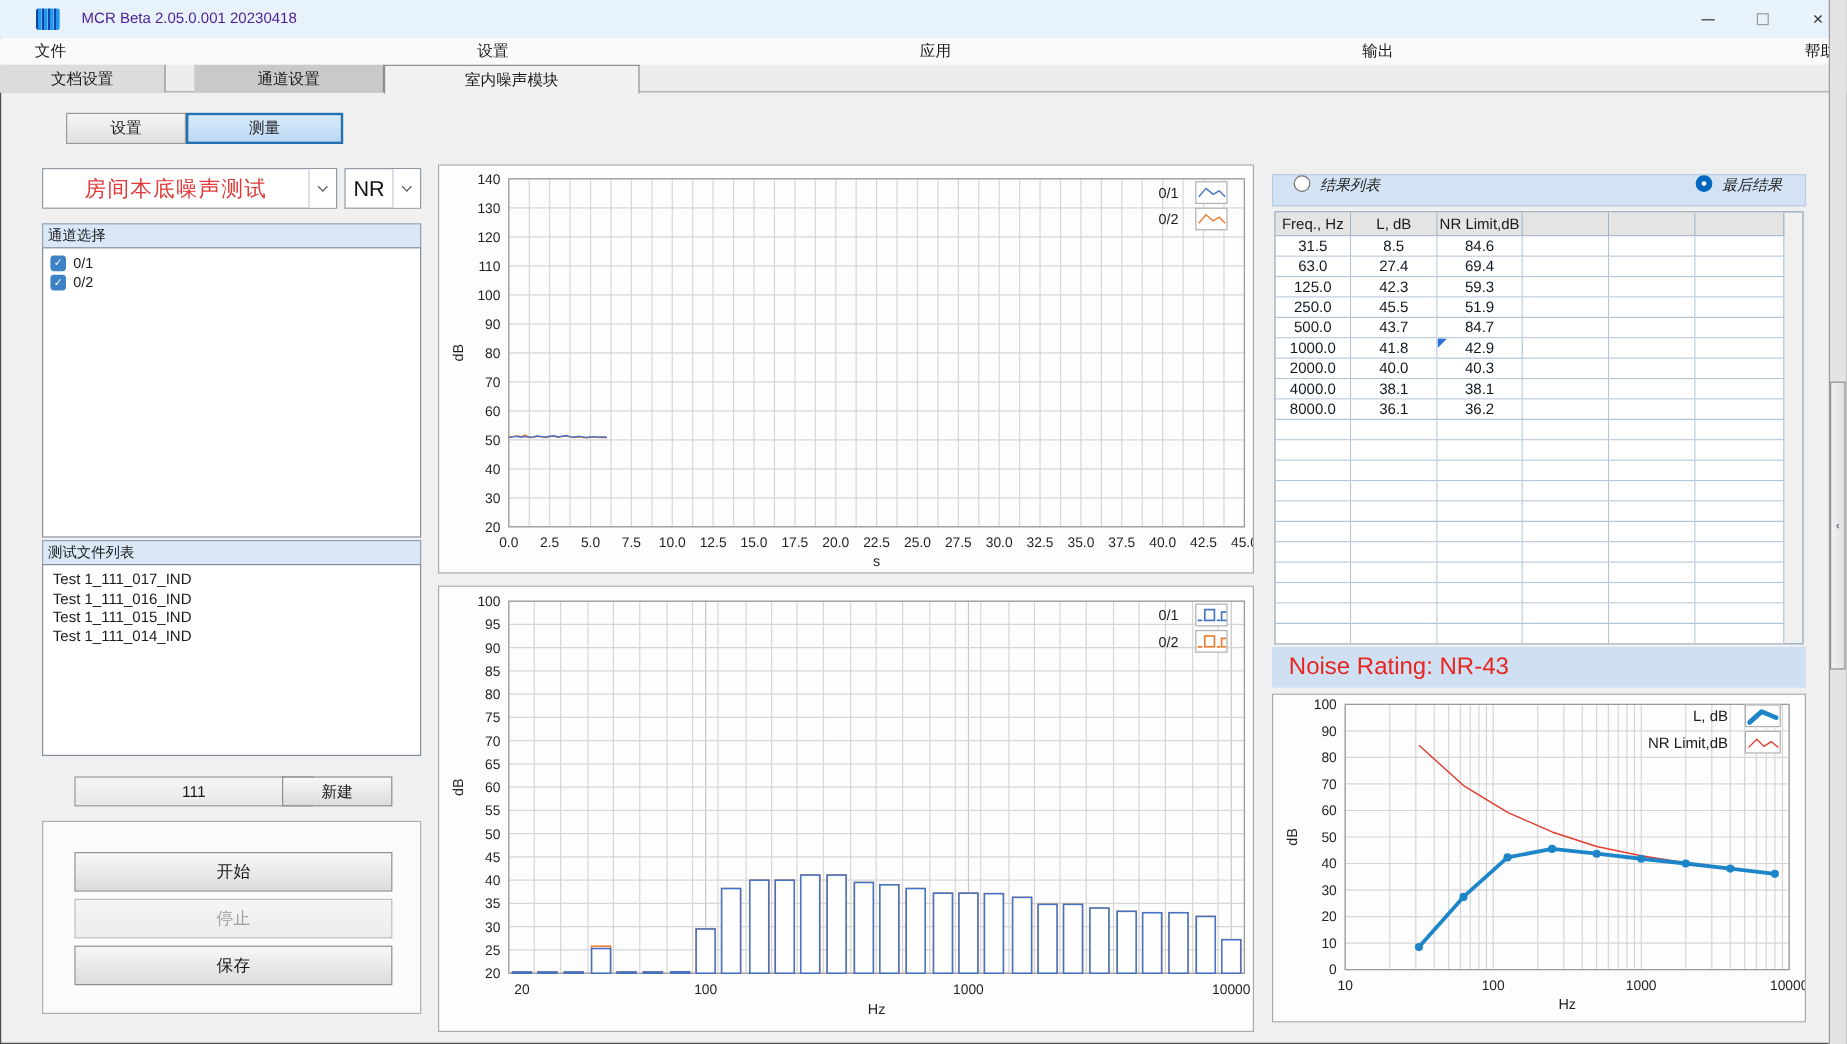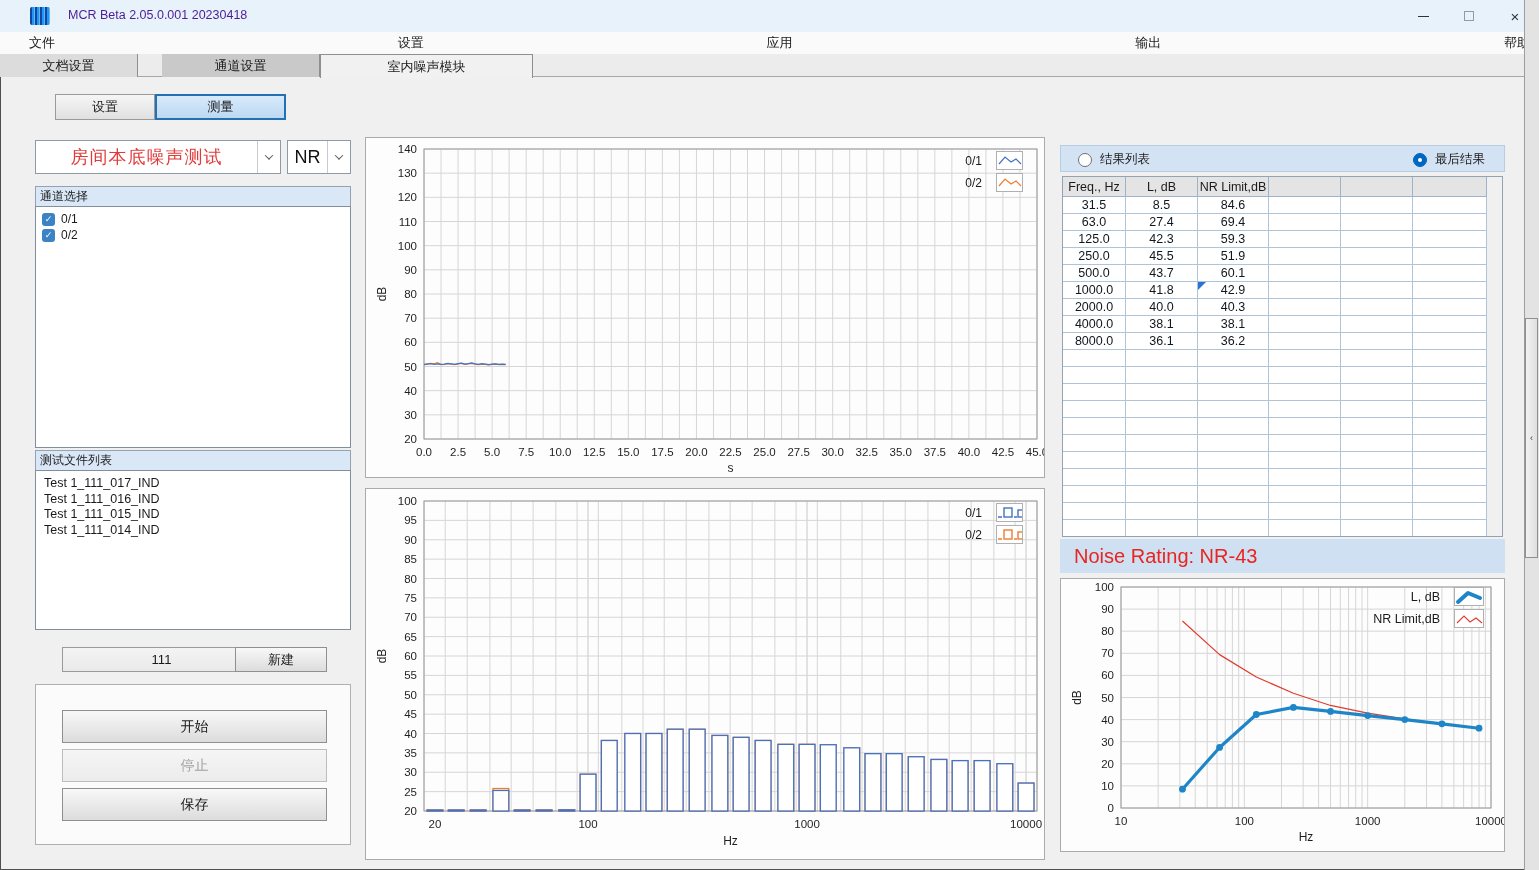--- a/index.html
+++ b/index.html
@@ -63,21 +63,21 @@
   .panel { position:absolute; background:#fdfdfd; border:1px solid #ababab; }
   .p-time { left:365px; top:137px; width:680px; height:341px; }
   .p-spec { left:365px; top:488px; width:680px; height:372px; }
   .p-nr   { left:1060px; top:578px; width:445px; height:274px; }
   .legend { position:absolute; display:flex; align-items:center; }
   .legend .lab { font-size:12px; margin-right:14px; }
   .legend .box { width:27px; height:19px; border:1px solid #b0b0b0; background:#fff; display:flex; align-items:center; justify-content:center; }
 
   
   .radio-row { position:absolute; left:1060px; top:145px; width:445px; height:27px; background:#d4e3f4; border:1px solid #b9cde2; }
-  .radio-item { position:absolute; top:0; height:27px; display:flex; align-items:center; gap:8px; font-size:12.5px; }
+  .radio-item { position:absolute; top:0; height:27px; display:flex; align-items:flex-start; gap:8px; font-size:12.5px;font-style:italic; }
   .rdo { width:14px; height:14px; border-radius:50%; background:#fff; border:1px solid #707070; }
   .rdo.sel { background:#0067c0; border:1px solid #0067c0; position:relative; }
   .rdo.sel::after { content:""; position:absolute; left:4px; top:4px; width:4px; height:4px; border-radius:50%; background:#fff; }
 
   .res-table { position:absolute; left:1062px; top:176px; width:441px; height:361px; background:#f0f0f0; border:1px solid #93a3b3; overflow:hidden; }
   .trow { display:flex; height:17px; }
   .trow.head { height:20px; }
   .tcell { border-right:1px solid #b0c4d8; border-bottom:1px solid #b0c4d8; background:#fff; font-size:12.5px;
     display:flex; align-items:center; justify-content:center; color:#10181f; overflow:hidden; }
   .trow.head .tcell { background:#e4e4e4; border-right:1px solid #9eb2c8; border-bottom:1px solid #9eb2c8; color:#1a1a1a; }
@@ -496,21 +496,21 @@
         <div class="tcell" style="width: 63px;">250.0</div>
         <div class="tcell" style="width: 72px;">45.5</div>
         <div class="tcell" style="width: 71px;">51.9</div>
         <div class="tcell" style="width: 72px;"></div>
         <div class="tcell" style="width: 72px;"></div>
         <div class="tcell" style="width: 74px;"></div>
       </div>
       <div class="trow">
         <div class="tcell" style="width: 63px;">500.0</div>
         <div class="tcell" style="width: 72px;">43.7</div>
-        <div class="tcell" style="width: 71px;">60.1</div>
+        <div class="tcell" style="width: 71px;">84.7</div>
         <div class="tcell" style="width: 72px;"></div>
         <div class="tcell" style="width: 72px;"></div>
         <div class="tcell" style="width: 74px;"></div>
       </div>
       <div class="trow">
         <div class="tcell" style="width: 63px;">1000.0</div>
         <div class="tcell" style="width: 72px;">41.8</div>
         <div class="tcell marker" style="width: 71px;">42.9</div>
         <div class="tcell" style="width: 72px;"></div>
         <div class="tcell" style="width: 72px;"></div>

